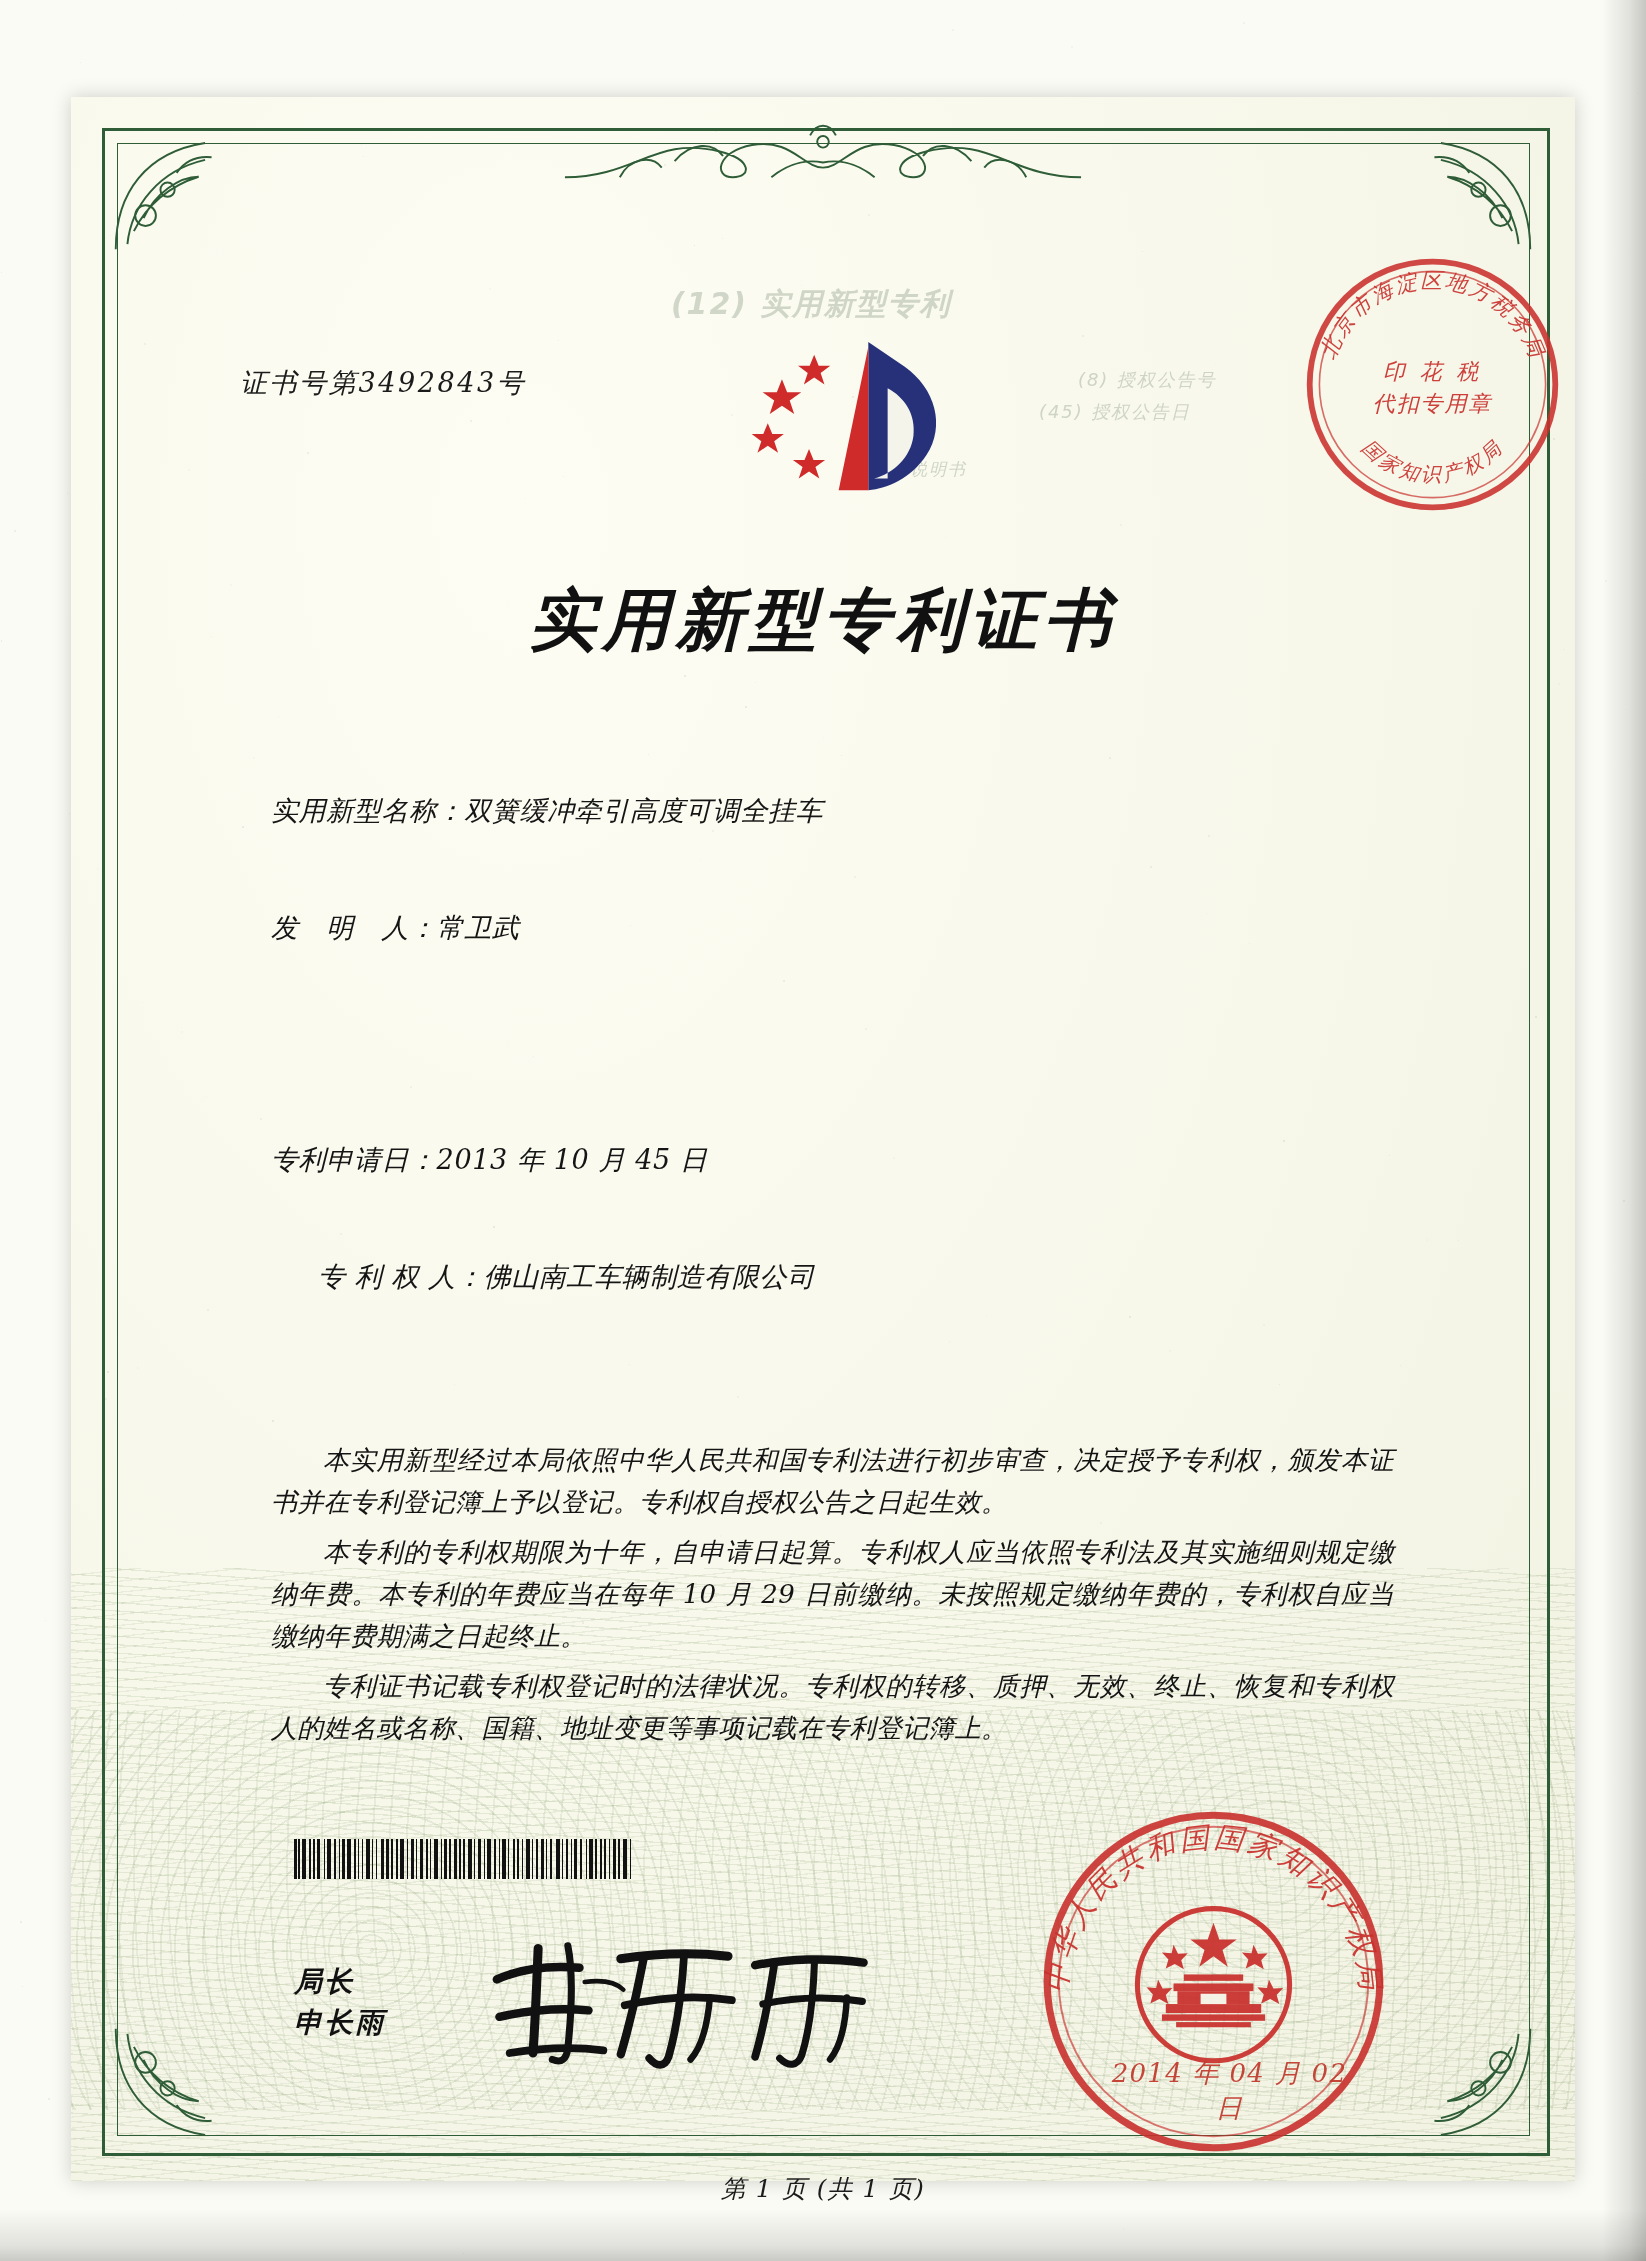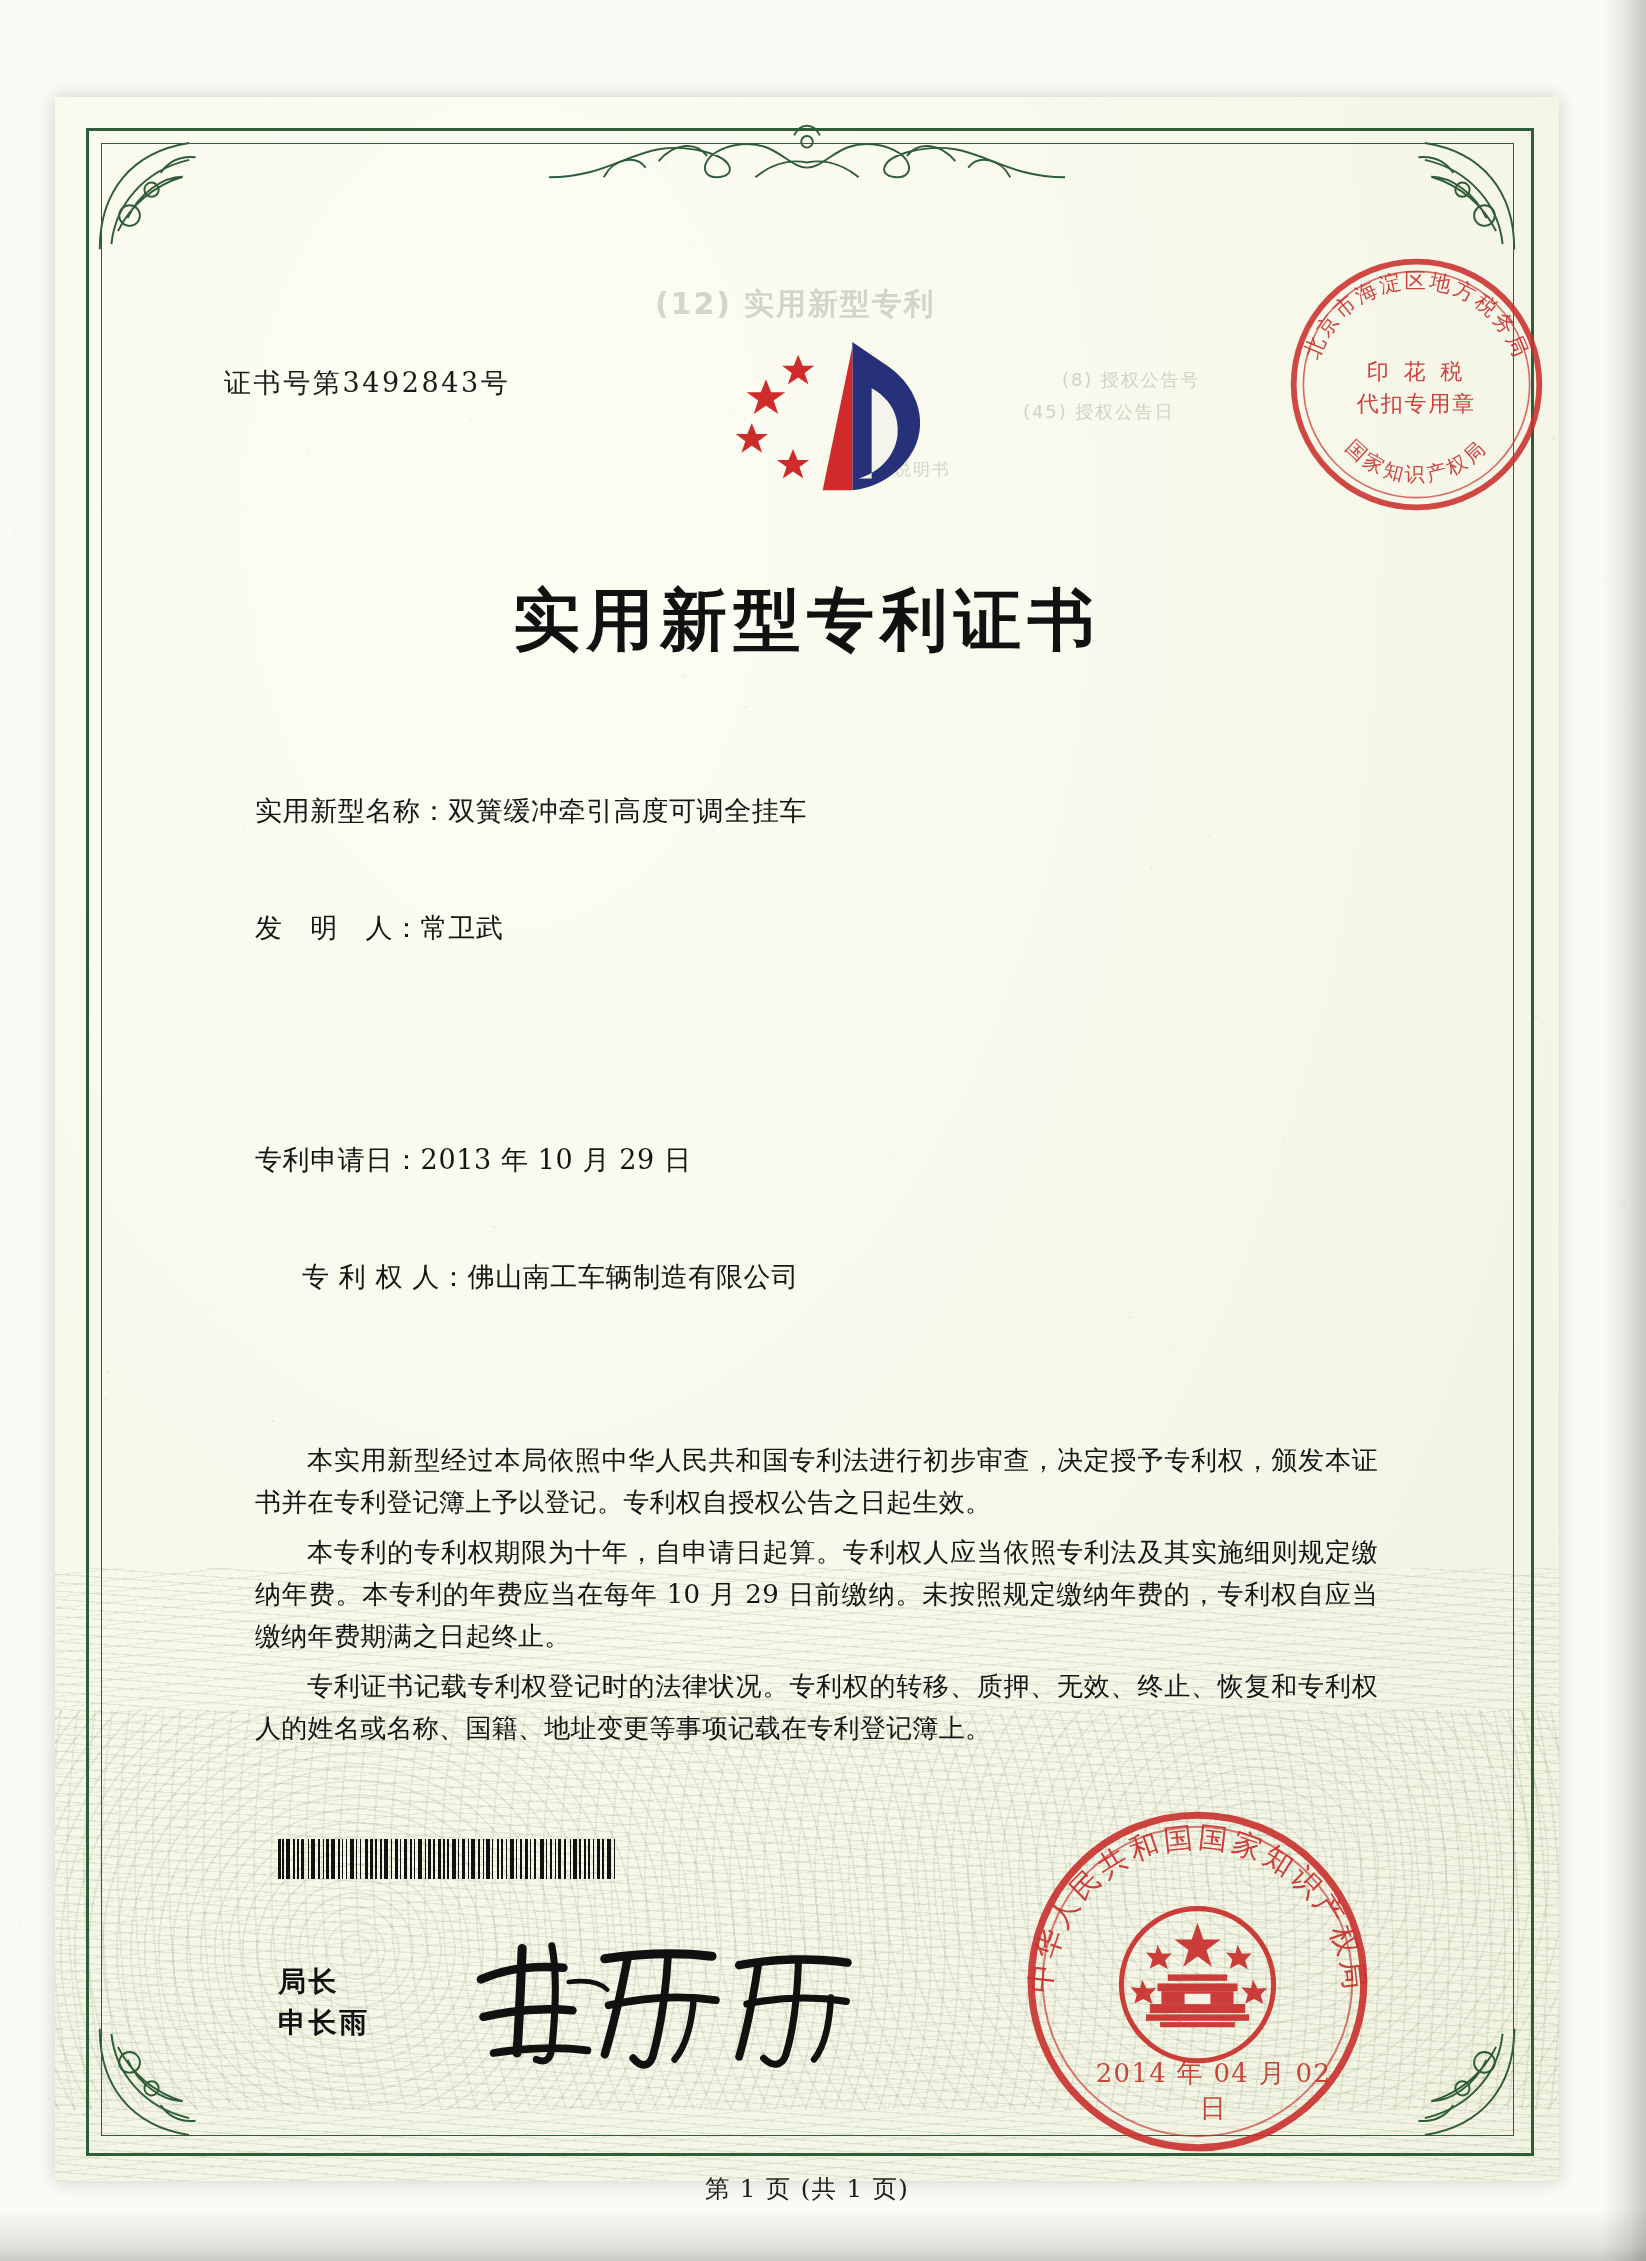--- a/index.html
+++ b/index.html
@@ -16,25 +16,26 @@
 
   
   .scan {
     position: absolute;
     left: 0; top: 0;
     width: 1647px; height: 2261px;
     background: #fbfbf6;
   }
   .paper {
     position: absolute;
-    left: 55px; top: 97px;
+    left: 71px; top: 97px;
     width: 1504px; height: 2084px;
     background:
       radial-gradient(ellipse at 30% 20%, #fdfdf4 0%, #f7f7ea 55%, #f2f2e2 100%);
     box-shadow: 0 0 18px rgba(0,0,0,0.18);
+    font-style: italic;
   }
   .paper-edge-shadow{
     position:absolute; right:0; top:0; width:45px; height:2261px;
     background:linear-gradient(to right, rgba(0,0,0,0) 0%, rgba(0,0,0,0.10) 60%, rgba(0,0,0,0.22) 100%);
   }
   .paper-bottom-shadow{
     position:absolute; left:0; bottom:0; height:52px; width:1647px;
     background:linear-gradient(to bottom, rgba(0,0,0,0) 0%, rgba(0,0,0,0.10) 70%, rgba(0,0,0,0.2) 100%);
   }
 
@@ -343,21 +344,21 @@
 
     <div class="main-title">实用新型专利证书</div>
 
     <div class="field f1">
       <span>实用新型名称：</span><span>双簧缓冲牵引高度可调全挂车</span>
     </div>
     <div class="field f2">
       <span>发　明　人：</span><span>常卫武</span>
     </div>
     <div class="field f4">
-      <span>专利申请日：</span><span>2013 年 10 月 29 日</span>
+      <span>专利申请日：</span><span>2013 年 10 月 45 日</span>
     </div>
     <div class="field f5">
       <span>专 利 权 人：</span><span>佛山南工车辆制造有限公司</span>
     </div>
 
     <div class="para p1">本实用新型经过本局依照中华人民共和国专利法进行初步审查，决定授予专利权，颁发本证书并在专利登记簿上予以登记。专利权自授权公告之日起生效。</div>
     <div class="para p2">本专利的专利权期限为十年，自申请日起算。专利权人应当依照专利法及其实施细则规定缴纳年费。本专利的年费应当在每年 10 月 29 日前缴纳。未按照规定缴纳年费的，专利权自应当缴纳年费期满之日起终止。</div>
     <div class="para p3">专利证书记载专利权登记时的法律状况。专利权的转移、质押、无效、终止、恢复和专利权人的姓名或名称、国籍、地址变更等事项记载在专利登记簿上。</div>
 
     <div class="barcode">

